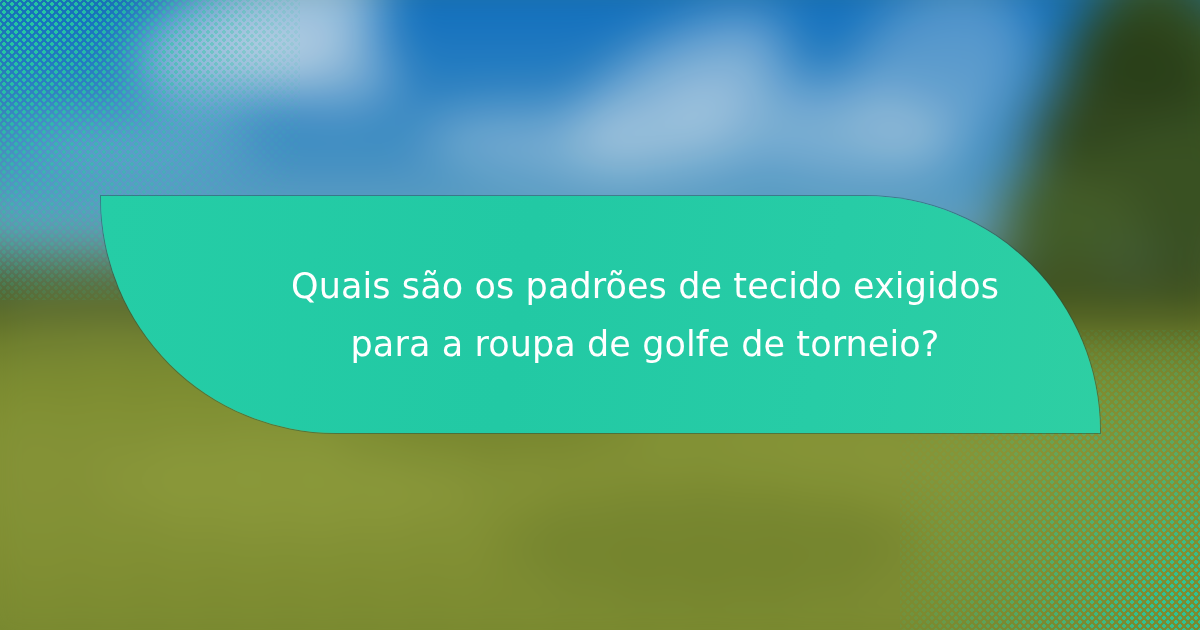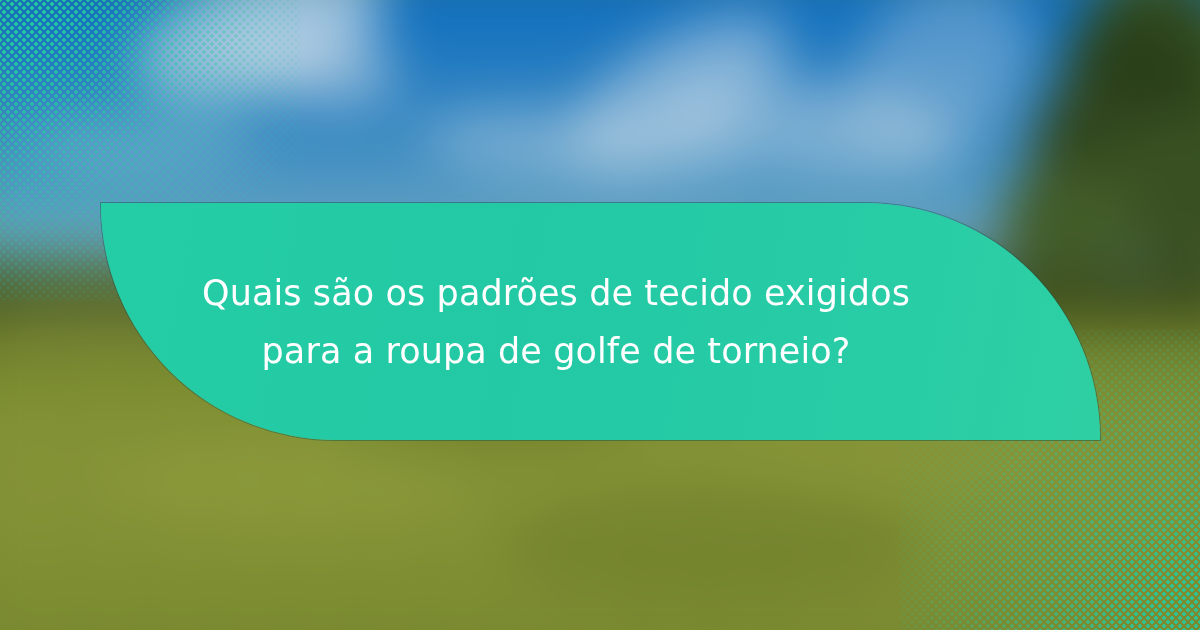--- a/index.html
+++ b/index.html
@@ -160,24 +160,23 @@
     position: absolute;
     left: 101px;
     top: 196px;
     width: 999px;
     height: 237px;
     background: linear-gradient(100deg, #25cda6 0%, #22c9a4 42%, #27cca6 72%, #2ecfa3 100%);
     border-radius: 0 235px 0 235px;
     box-shadow: 0 0 0 1px rgba(20,80,70,0.45);
     display: flex;
     align-items: center;
-    justify-content: flex-start;
+    justify-content: flex-end;
     box-sizing: border-box;
     padding: 12px 60px;
-    margin-top: 7px;
   }
 
   .banner-text {
     width: 790px;
     text-align: center;
     color: #ffffff;
     font-family: "DejaVu Sans", sans-serif;
     font-size: 35px;
     font-weight: 400;
     line-height: 58px;

